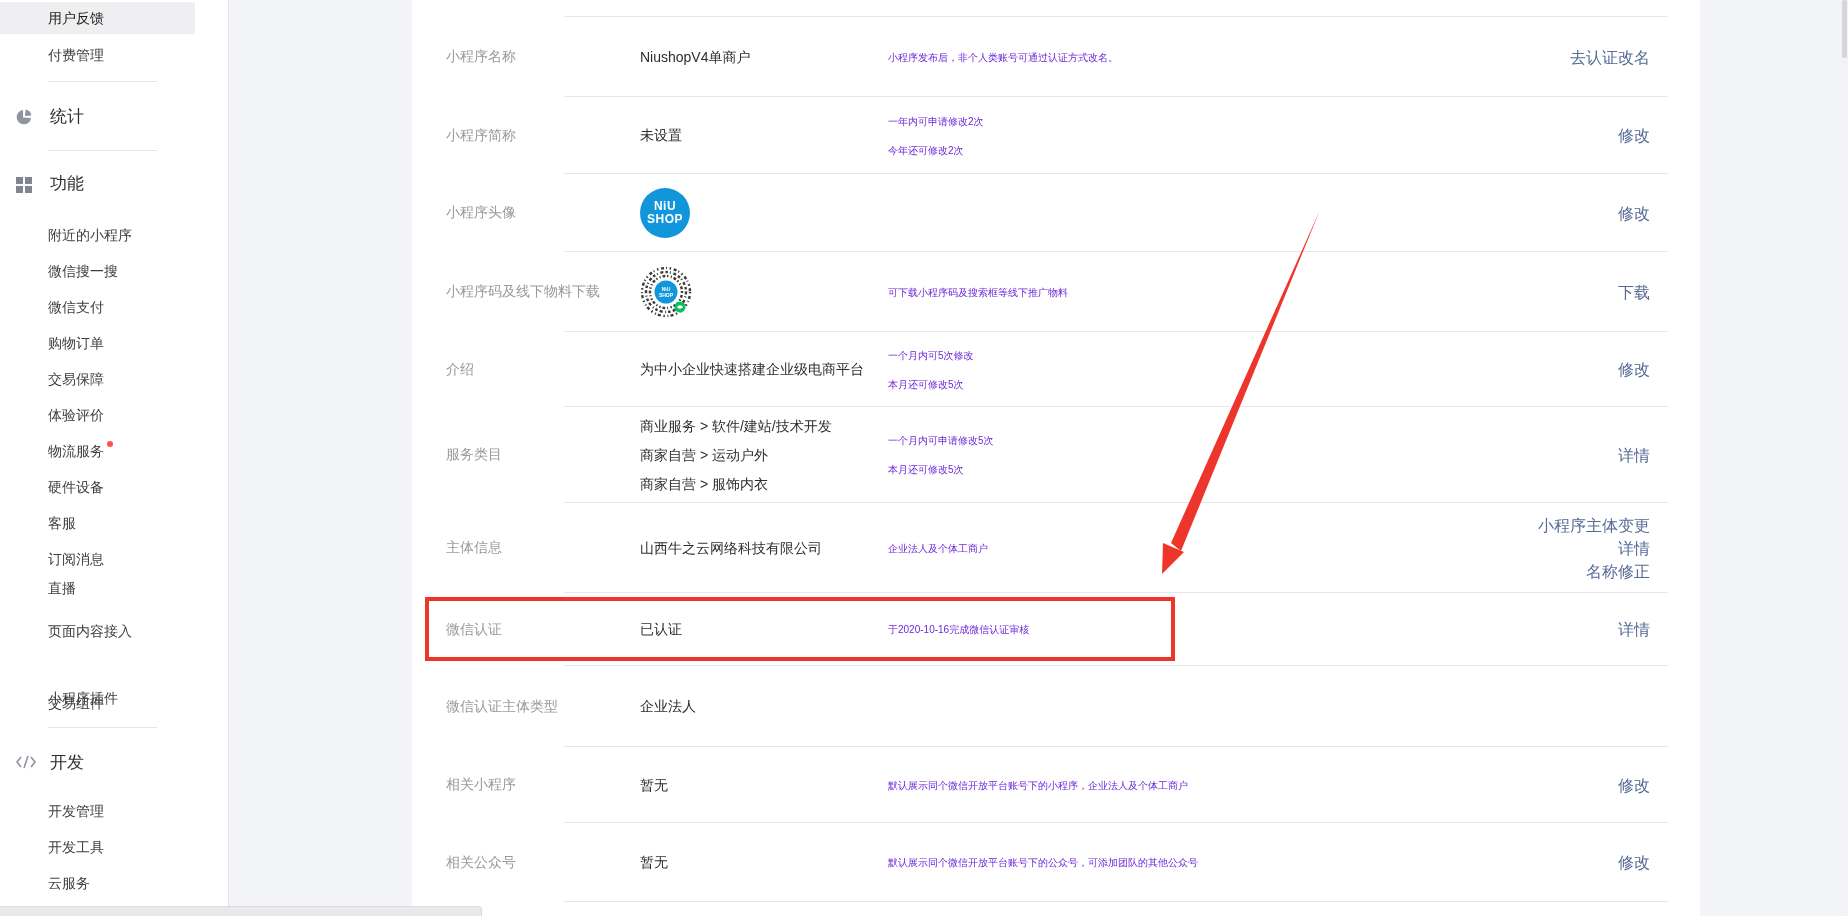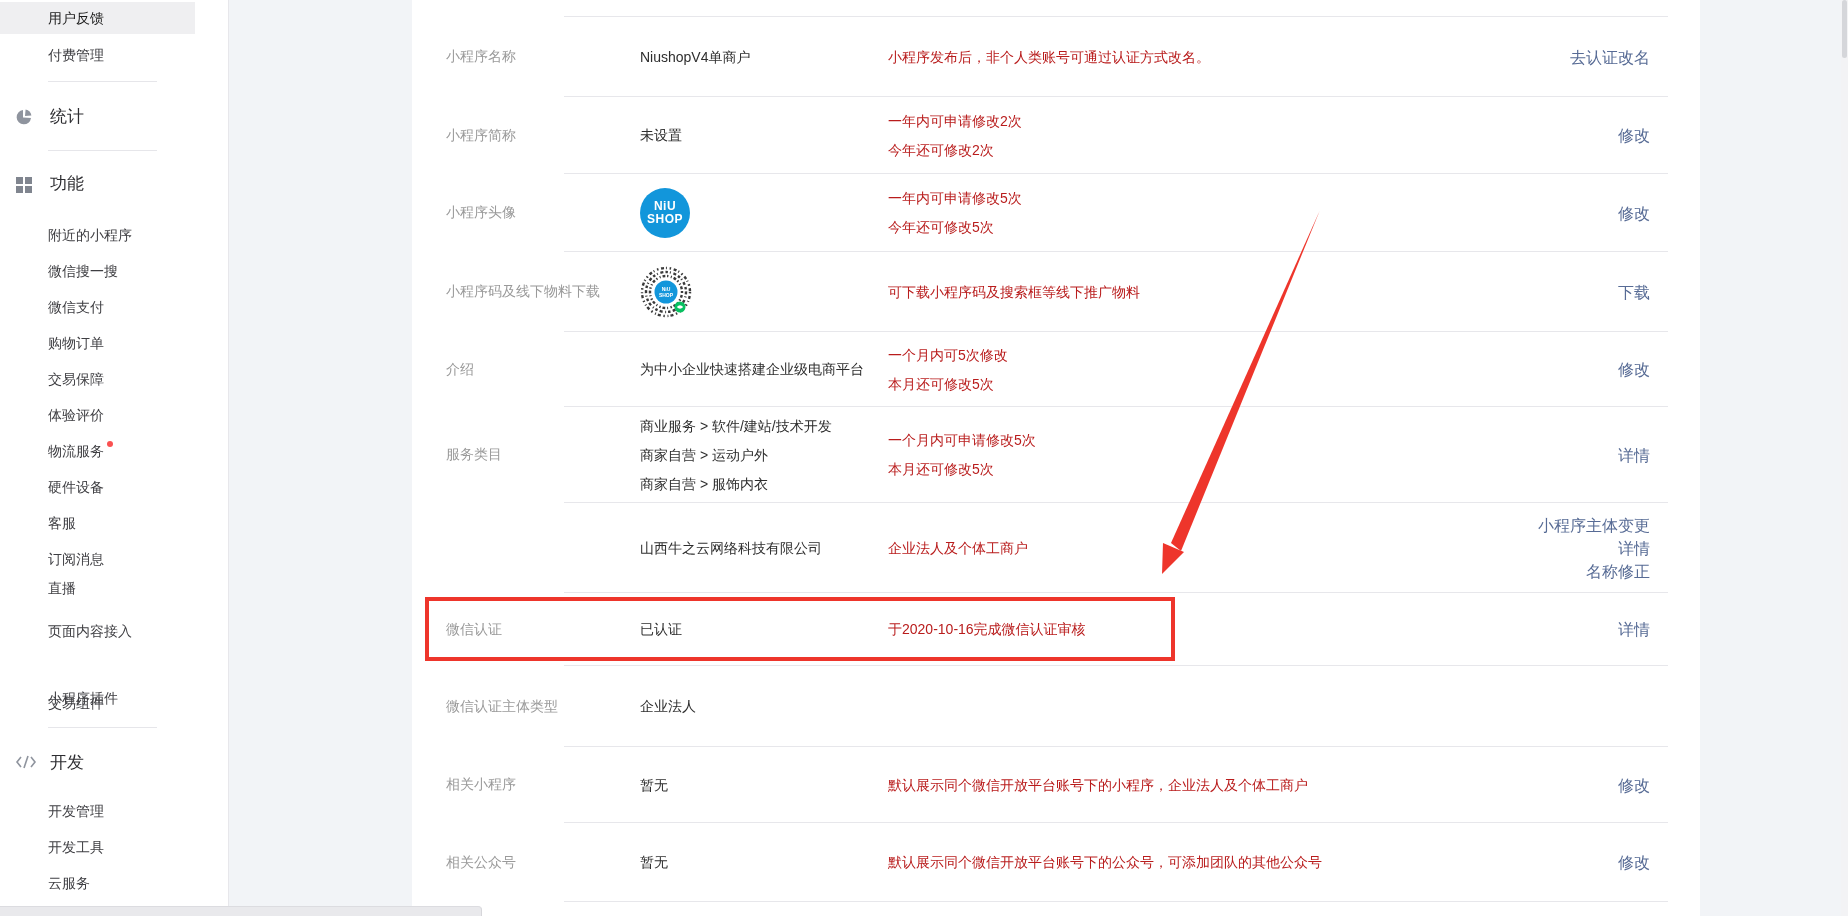--- a/index.html
+++ b/index.html
@@ -43,21 +43,21 @@
     position:absolute; top:16px; left:152px; right:32px; height:1px; background:#e7e7eb;
   }
   #rows { position:absolute; top:17px; left:0; right:0; }
   .srow { position:relative; width:100%; }
   .srow .divider {
     position:absolute; left:152px; right:32px; bottom:0; height:1px; background:#e7e7eb;
   }
   .col { position:absolute; top:0; bottom:0; display:flex; align-items:center; }
   .col.label  { left:34px;  width:180px; font-size:14px; color:#9a9a9a; }
   .col.value  { left:228px; width:245px; font-size:14px; color:#2e2e2e; line-height:29px; }
-  .col.note   { left:476px; width:560px; font-size:14px; color:#b91c1c; line-height:29px; }
+  .col.note   { left:476px; width:560px; font-size:10px; color:#6d28d9; line-height:29px; }
   .col.actions{ right:50px; width:220px; justify-content:flex-end; text-align:right;
                 font-size:16px; line-height:23px; }
   .col.actions .acts { display:flex; flex-direction:column; align-items:flex-end; }
   a.action { color:#576b95; text-decoration:none; cursor:pointer; white-space:nowrap; }
   .avatar {
     width:50px; height:50px; border-radius:50%; background:#1296db;
     display:flex; flex-direction:column; align-items:center; justify-content:center;
     color:#fff; font-weight:bold; font-size:12px; line-height:13px; letter-spacing:.5px;
   }
   
@@ -176,26 +176,20 @@
       <div class="srow" style="height: 78px;">
         <div class="col label">
           <span>小程序头像</span>
         </div>
         <div class="col value">
           <div class="avatar">
             <div>NiU</div>
             <div>SHOP</div>
           </div>
         </div>
-        <div class="col note">
-          <div>
-            <div>一年内可申请修改5次</div>
-            <div>今年还可修改5次</div>
-          </div>
-        </div>
         <div class="col actions">
           <div class="acts">
             <a class="action">修改</a>
           </div>
         </div>
         <div class="divider"></div>
       </div>
       <div class="srow" style="height: 80px;">
         <div class="col label">
           <span>小程序码及线下物料下载</span>
@@ -266,20 +260,23 @@
           </div>
         </div>
         <div class="col actions">
           <div class="acts">
             <a class="action">详情</a>
           </div>
         </div>
         <div class="divider"></div>
       </div>
       <div class="srow" style="height: 90px;">
+        <div class="col label">
+          <span>主体信息</span>
+        </div>
         <div class="col value">
           <div>
             <div>山西牛之云网络科技有限公司</div>
           </div>
         </div>
         <div class="col note">
           <div>
             <div>企业法人及个体工商户</div>
           </div>
         </div>

